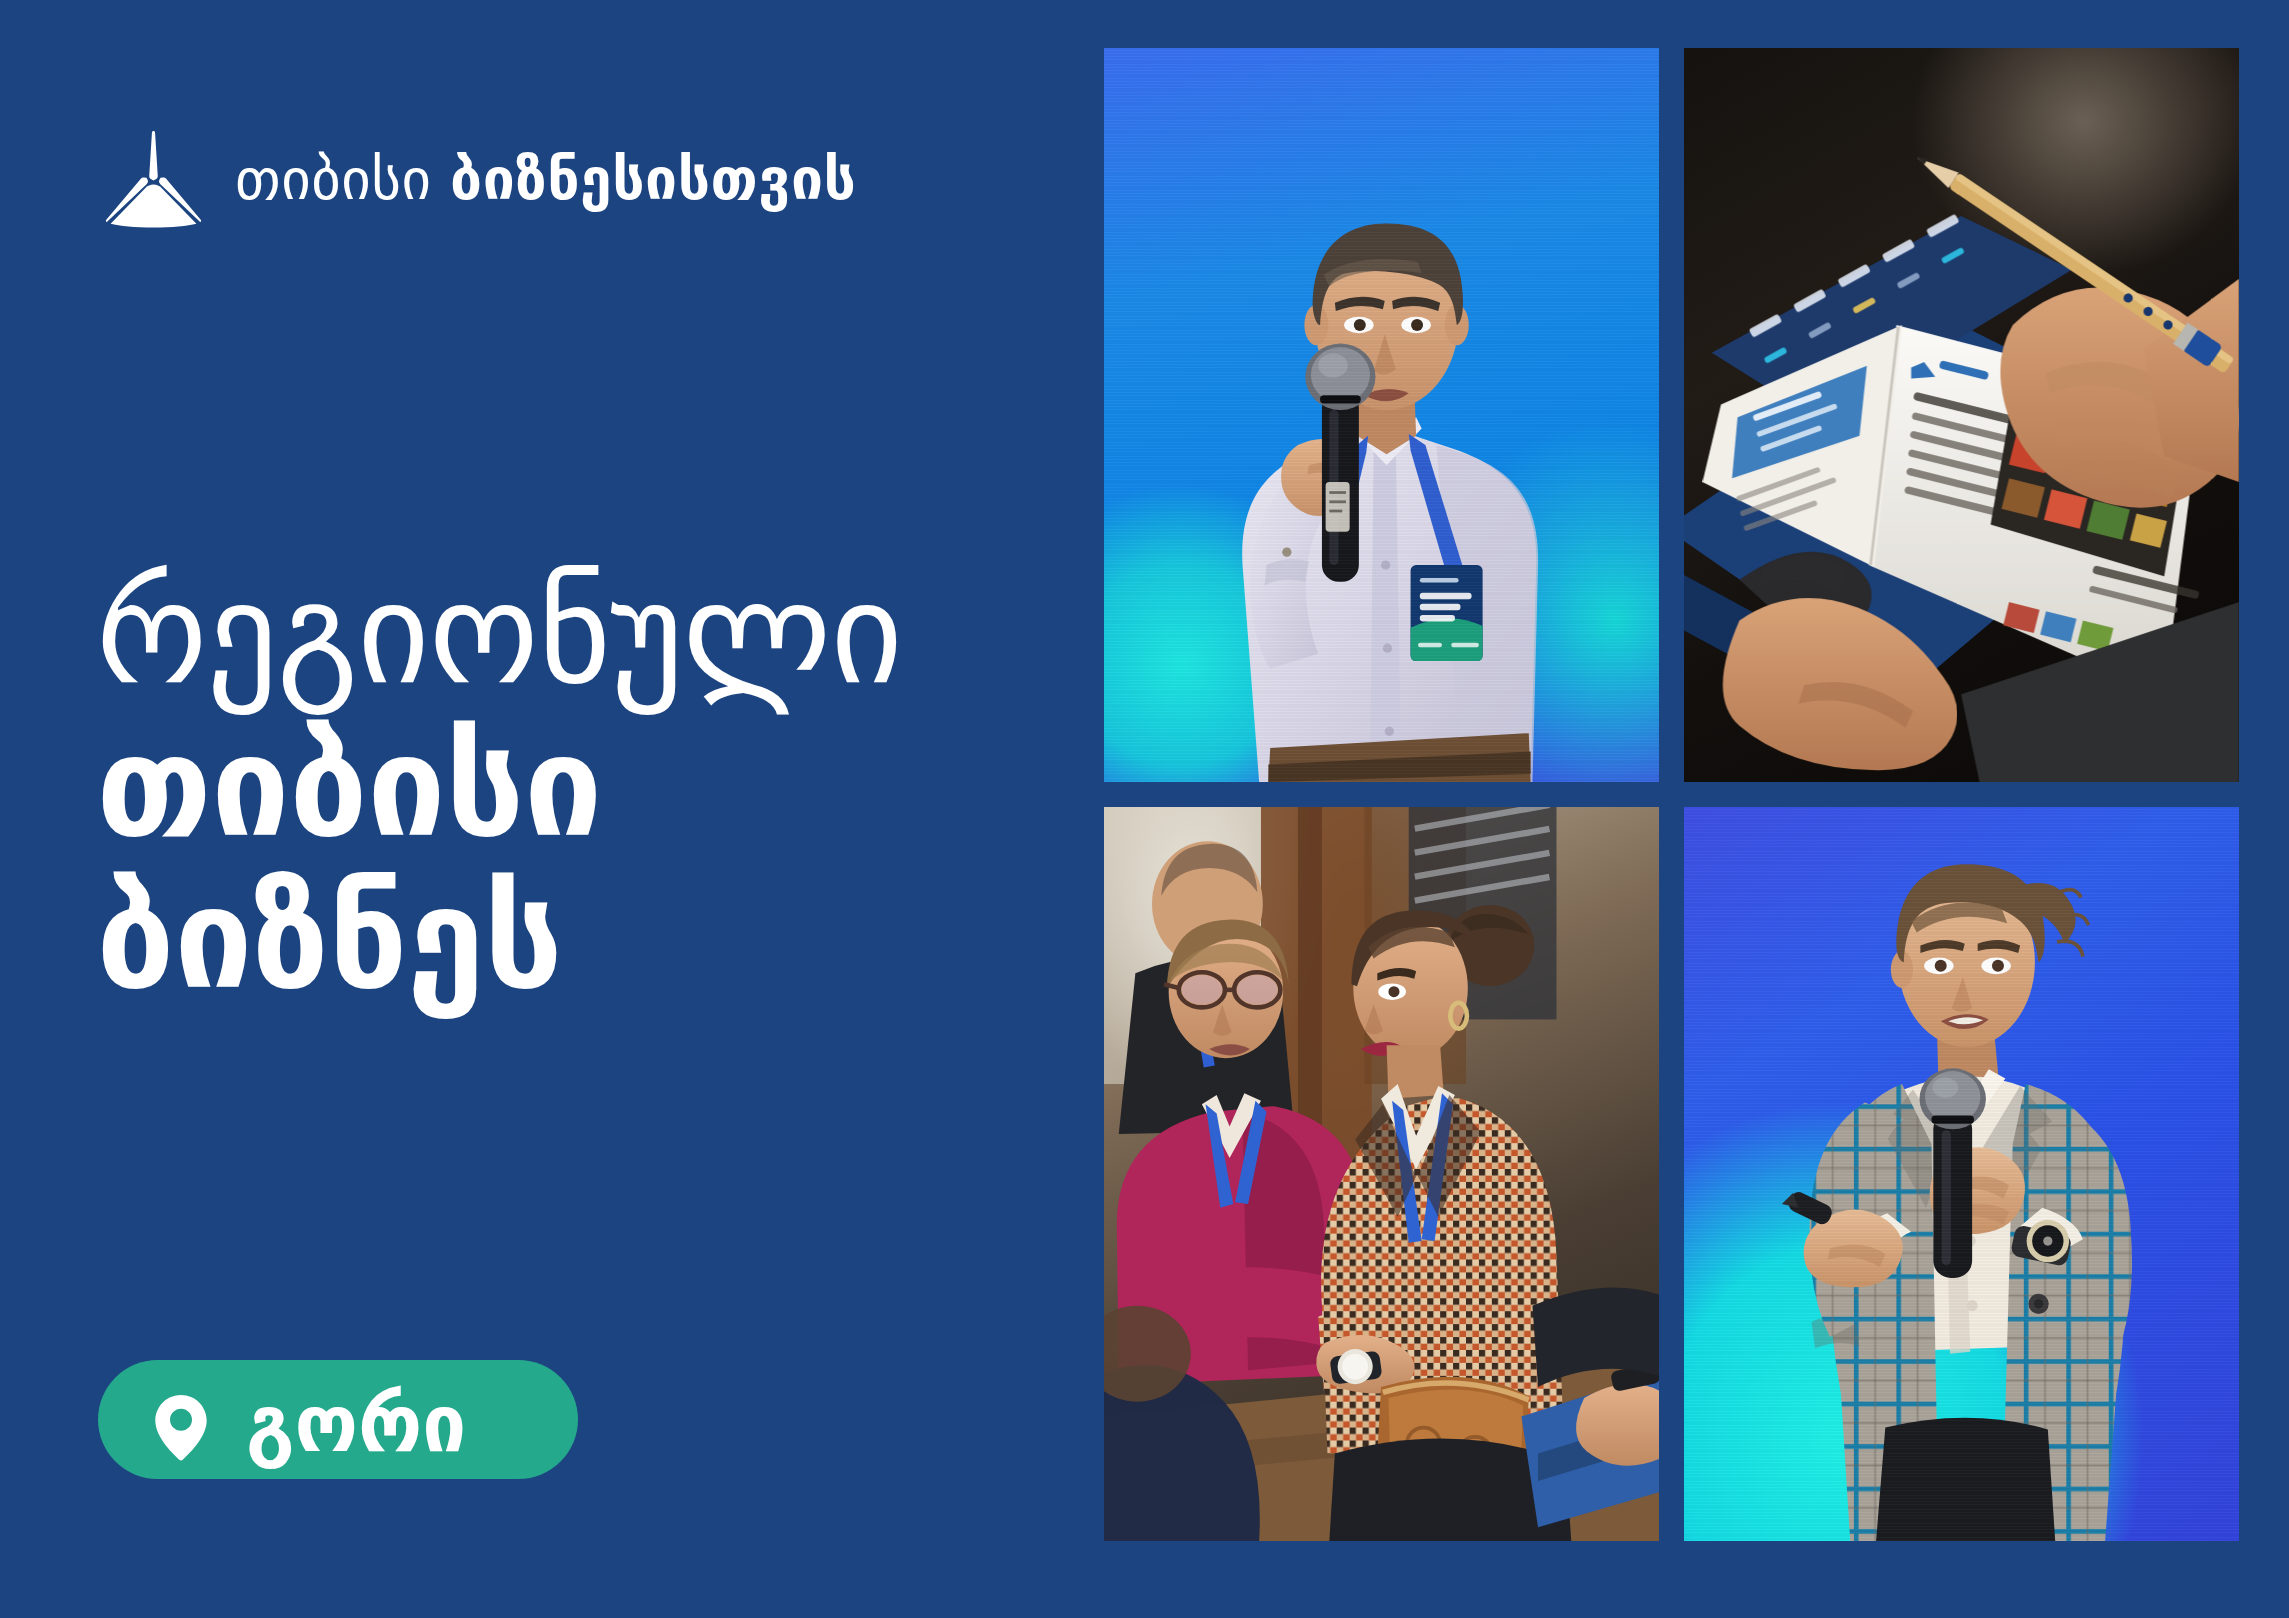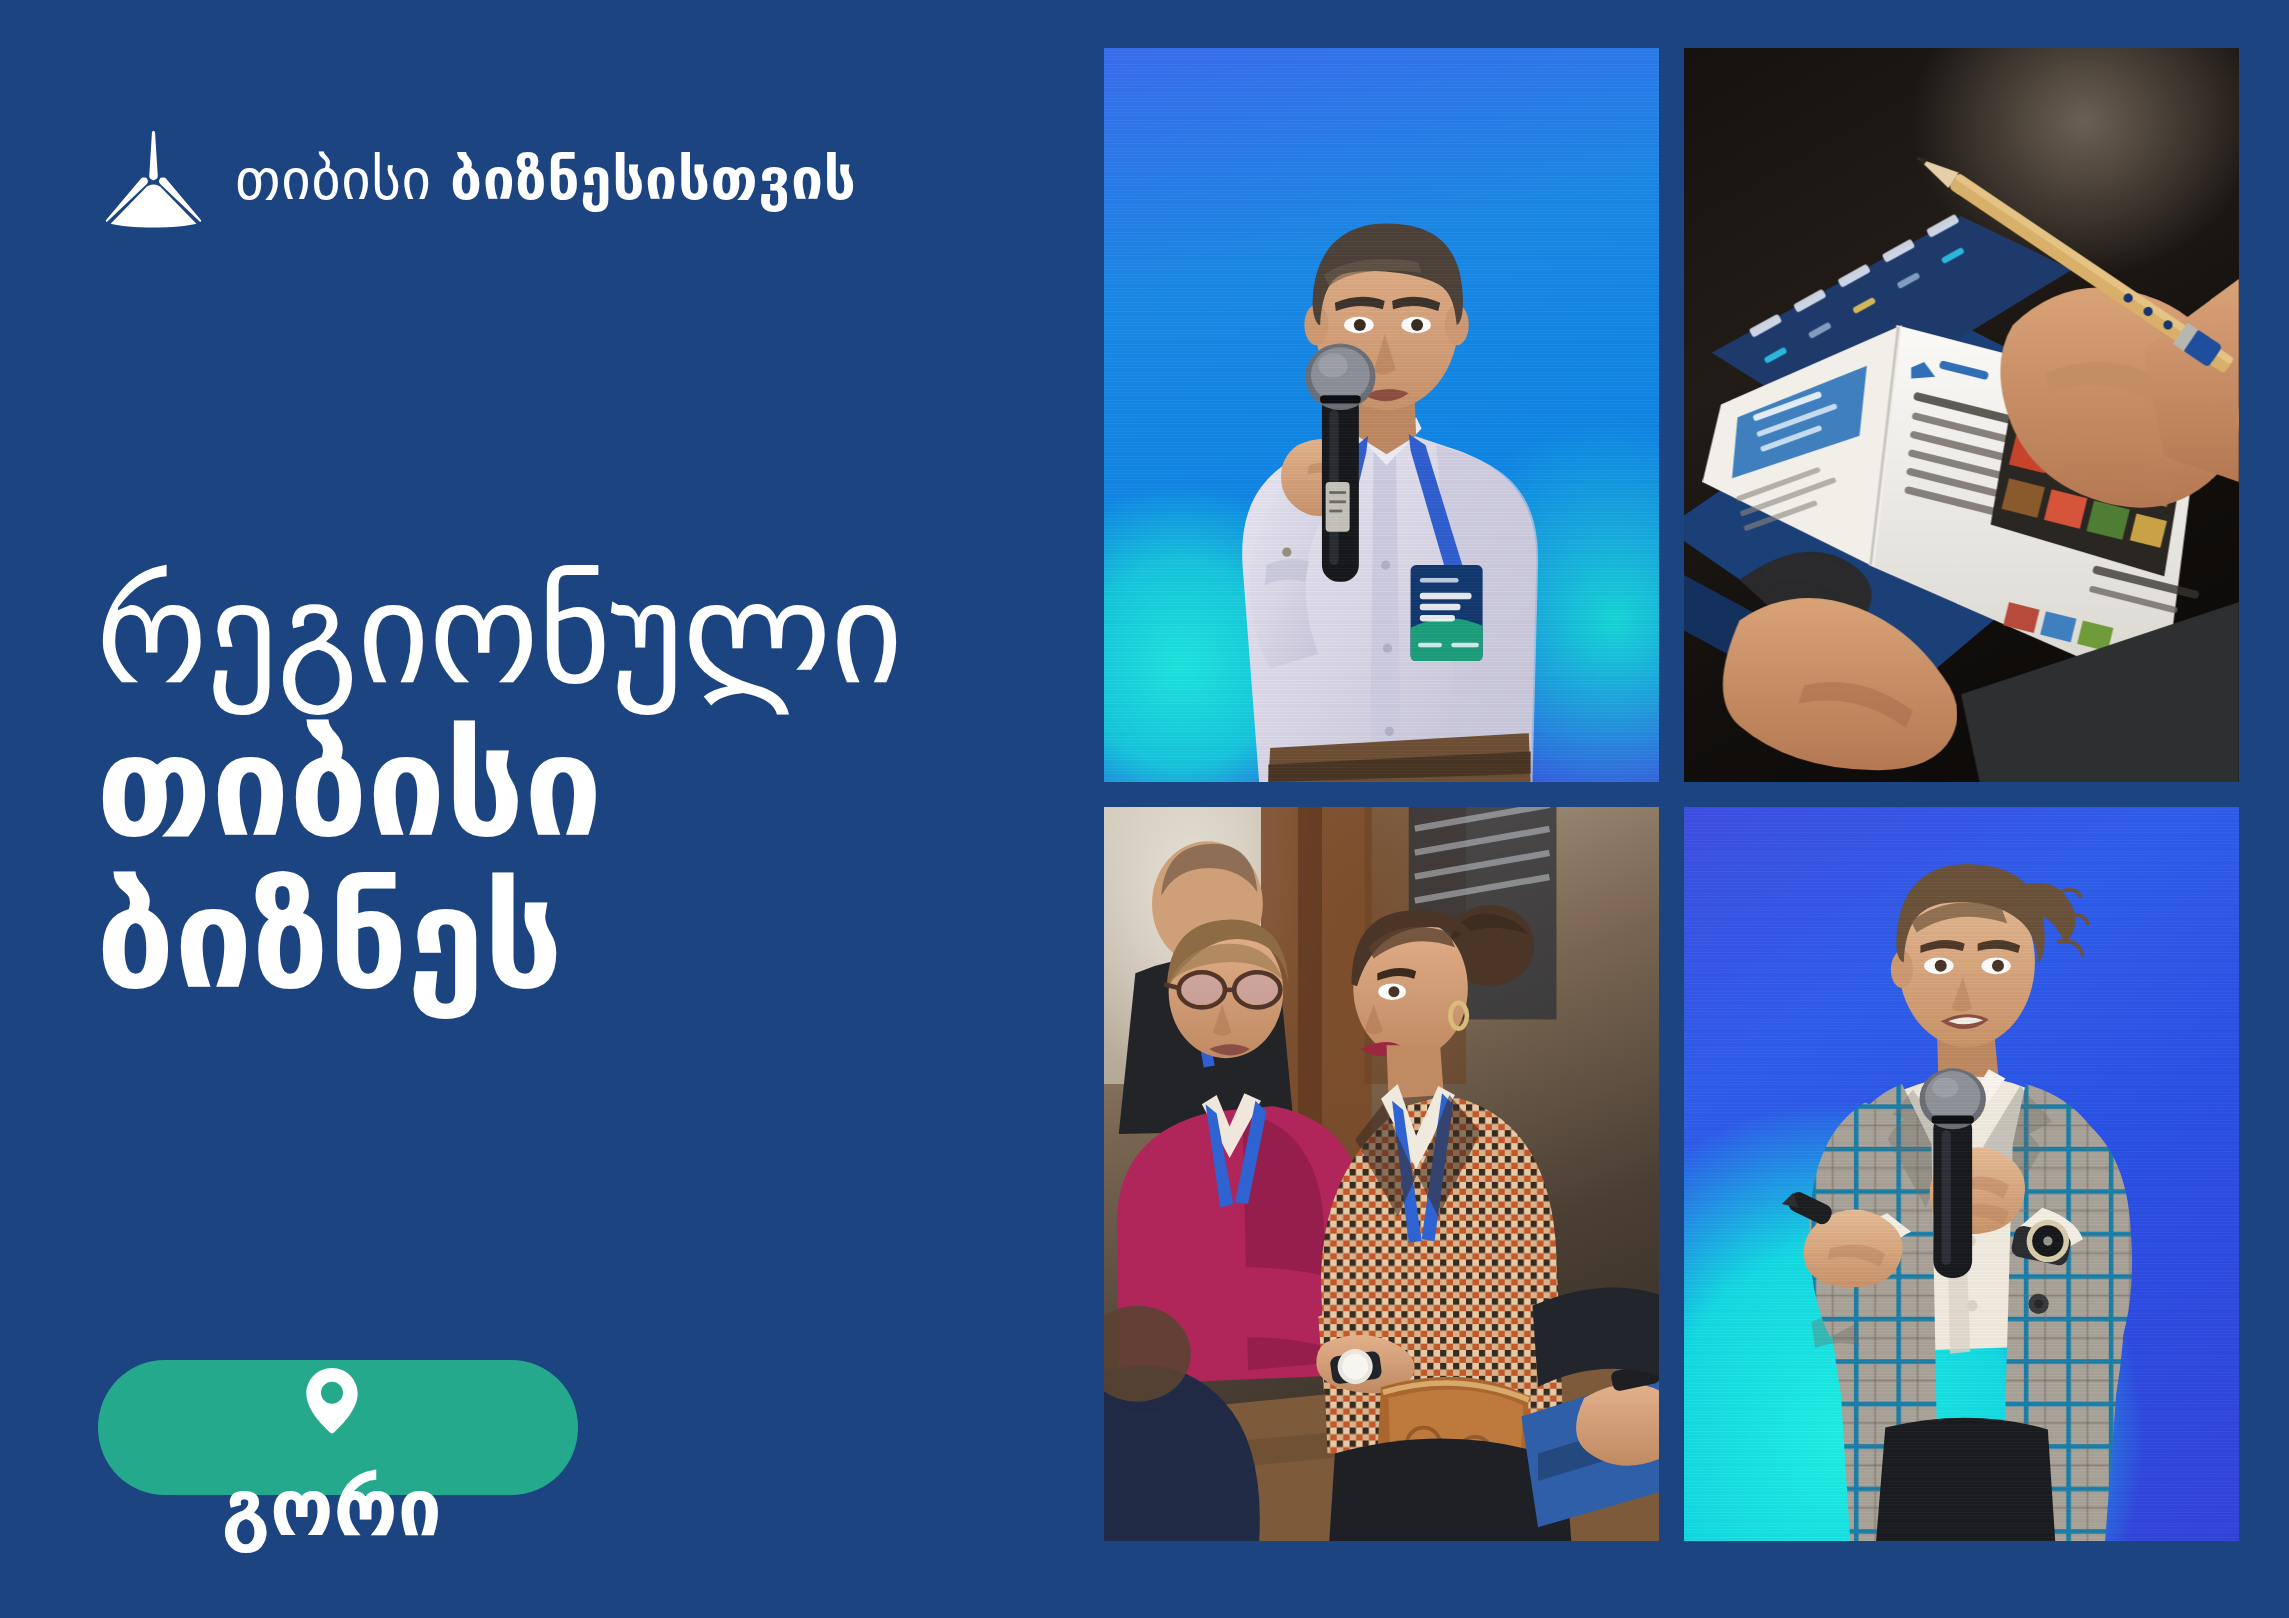--- a/index.html
+++ b/index.html
@@ -55,29 +55,28 @@
     white-space:nowrap;
     display:block;
   }
   .hl-1 { font-size:140px; font-weight:400; letter-spacing:-0.9px; }
   .hl-2 { font-size:140px; font-weight:800; letter-spacing:-0.9px; margin-top:14.8px; }
   .hl-3 { font-size:140px; font-weight:800; letter-spacing:-0.9px; margin-top:13px; }
 
   .location-badge {
     position:absolute;
     left:98px; top:1360px;
-    height:135px;
+    height:119px;
     min-width:480px;
     background:#25a98c;
     border-radius:67px;
     display:flex;
     align-items:center;
     gap:39px;
-    padding:8px 70px 0 57px;
-    flex-direction:column;
+    padding:16px 70px 0 57px;
   }
   .pin-icon { width:52px; height:66px; display:block; flex:none; }
   .location-label {
     font-size:78px;
     font-weight:700;
     color:#ffffff;
     line-height:1;
     white-space:nowrap;
     position:relative;
     top:-3.7px;

